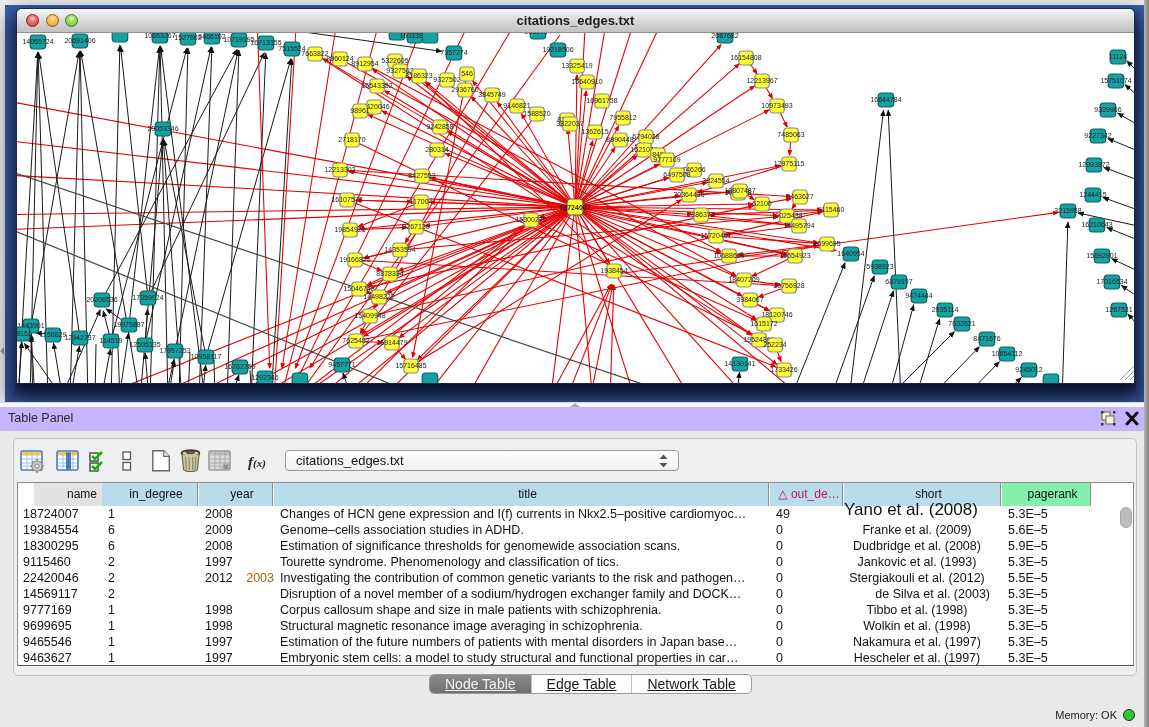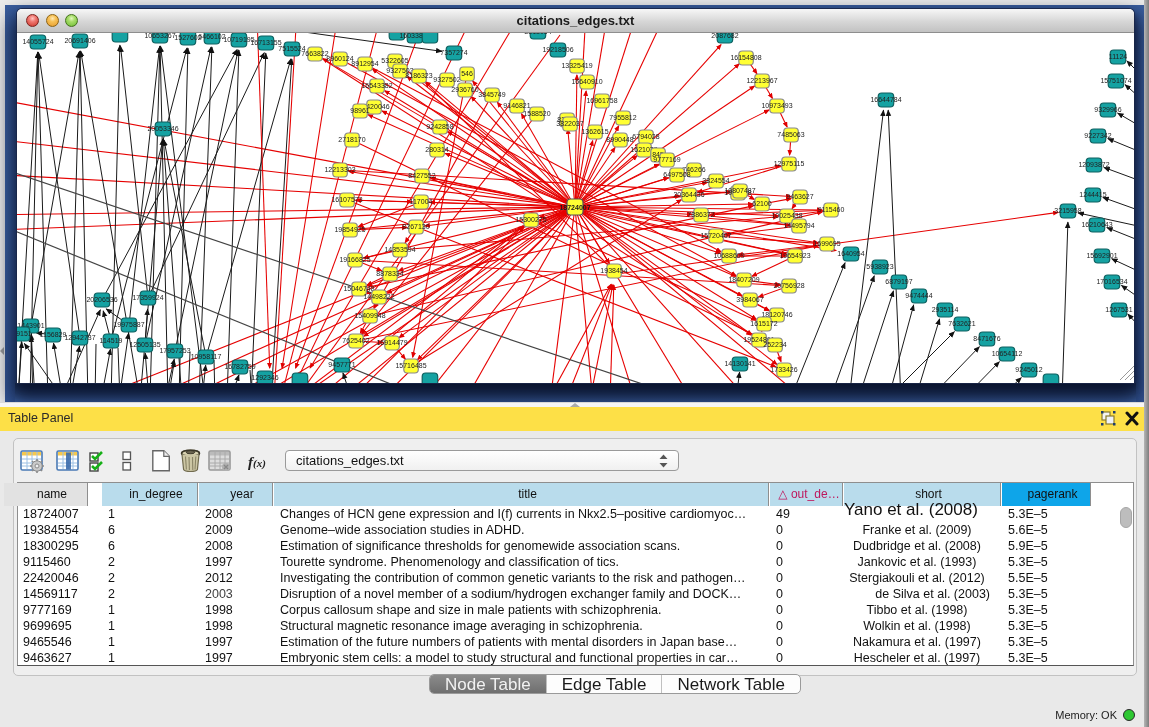--- a/index.html
+++ b/index.html
@@ -6,28 +6,28 @@
 .rightstrip { position:absolute; left:1144px; top:0; width:5px; height:727px; background:linear-gradient(90deg,#b5b5b5,#7d7d7d); z-index:60; }
 .win { position:absolute; left:17px; top:9px; width:1117px; height:374px; border-radius:5px 5px 0 0; box-shadow:0 0 0 1px rgba(25,38,72,.9), 2px 4px 6px rgba(10,18,45,.5), 0 12px 20px 6px rgba(8,16,40,.85); background:#fff; }
 .titlebar { position:absolute; left:0; top:0; width:100%; height:24px; border-radius:5px 5px 0 0; background:linear-gradient(#f7f7f7,#d6d6d6 55%,#c2c2c2); border-bottom:1px solid #8e8e8e; }
 .title { position:absolute; width:100%; text-align:center; top:4px; font-size:13px; font-weight:bold; color:#1c1c1c; }
 .tl { position:absolute; top:5px; width:13px; height:13px; border-radius:50%; }
 .tl.r { left:9px; background:radial-gradient(circle at 50% 32%, #ffc5c2 0%, #f07a73 35%, #d94f45 75%, #8e201c 100%); border:1px solid #7e231f; }
 .tl.y { left:29px; background:radial-gradient(circle at 50% 32%, #ffe9b5 0%, #f7c257 35%, #eda93c 75%, #9a6a14 100%); border:1px solid #8d6414; }
 .tl.g { left:48px; background:radial-gradient(circle at 50% 32%, #e2f7bd 0%, #a8dd6a 35%, #83c948 75%, #3f7c1a 100%); border:1px solid #44721d; }
 .canvas { position:absolute; left:0; top:24px; width:1117px; height:350px; background:#fff; overflow:hidden; }
 .divider { position:absolute; left:0; top:402px; width:1149px; height:5px; background:#f6f6f6; border-top:1px solid #d9d9d9; }
-.tpbar { position:absolute; left:0; top:407px; width:1149px; height:24px; background:#fde047; }
+.tpbar { position:absolute; left:0; top:407px; width:1149px; height:24px; background:#c4b5fd; }
 .tpbar span { position:absolute; left:8px; top:4px; font-size:12.5px; color:#2a2a2a; }
 .panel { position:absolute; left:0; top:431px; width:1149px; height:296px; background:#e9e9e9; }
 .toolbox { position:absolute; left:13px; top:438px; width:1124px; height:238px; border:1px solid #c2c2c2; border-radius:5px; background:#efefef; }
 .combo { position:absolute; left:285px; top:450px; width:394px; height:21px; background:linear-gradient(#ffffff,#f0f0f0); border:1px solid #9a9a9a; border-radius:4px; font-size:13px; color:#111; line-height:20px; padding-left:10px; }
 .tablebox { position:absolute; left:17px; top:482px; width:1117px; height:184px; background:#fff; border:1px solid #8e8e8e; border-bottom:1px solid #555; }
 .tabs { position:absolute; left:429px; top:674px; height:20px; border:1px solid #9a9a9a; border-radius:5px; overflow:hidden; display:flex; background:#fdfdfd; }
-.tab { font-size:17px; padding:0 15px; line-height:19px; color:#1a1a1a; }
+.tab { font-size:14px; padding:0 15px; line-height:19px; color:#1a1a1a;text-decoration:underline; }
 .tab.sel { background:linear-gradient(#8b8b8b,#6f6f6f); color:#f2f2f2; }
 .tab.sep { border-left:1px solid #c0c0c0; }
 .status { position:absolute; left:0; top:700px; width:1149px; height:27px; background:#e9e9e9;padding-left:31px; }
 .mem { position:absolute; right:32px; top:9px; font-size:11px; color:#222; }
 .dot { position:absolute; right:14px; top:9px; width:12px; height:12px; border-radius:50%; background:#2ec832; border:1.5px solid #2a2a2a; }
 </style></head><body>
 <div class="netbg"></div>
 <div style="position:absolute;left:15px;top:383px;width:1121px;height:19px;background:linear-gradient(#223a66,#4068ae)"></div>
 <svg width="5" height="8" style="position:absolute;left:0;top:347px">
     <path d="M4 0 L0 4 L4 8 Z" fill="#9a9a9a"></path>
@@ -647,38 +647,38 @@
       <path d="M15 14 l4 4 M19 14 l-4 4" stroke="#888" stroke-width="1.4"></path>
     </g>
     <text x="248" y="467" font-family="Liberation Serif,serif" font-style="italic" font-weight="bold" font-size="15" fill="#222">f<tspan font-size="11">(x)</tspan></text>
   </svg>
 <div class="combo">citations_edges.txt
   <svg width="9" height="14" style="position:absolute;right:10px;top:3px">
       <path d="M0.5 5 L4.5 0.5 L8.5 5 Z M0.5 9 L4.5 13.5 L8.5 9 Z" fill="#555"></path>
     </svg>
 </div>
 <div class="tablebox"></div>
-<div style="position:absolute;left:4px;top:483px;width:84px;height:23px;background:#e2e2e2;border-right:1px solid #8e8e8e;text-align:center;white-space:nowrap;overflow:hidden;line-height:23px;font-size:12px;color:#111;text-indent:13px">name</div>
+<div style="position:absolute;left:34px;top:483px;width:84px;height:23px;background:#e2e2e2;border-right:1px solid #8e8e8e;text-align:center;white-space:nowrap;overflow:hidden;line-height:23px;font-size:12px;color:#111;text-indent:13px">name</div>
 <div style="position:absolute;left:102px;top:483px;width:96px;height:23px;background:#b9dcec;border-right:1px solid #8e8e8e;text-align:center;white-space:nowrap;overflow:hidden;line-height:23px;font-size:12px;color:#111;text-indent:13px">in_degree</div>
 <div style="position:absolute;left:199px;top:483px;width:74px;height:23px;background:#b9dcec;border-right:1px solid #8e8e8e;text-align:center;white-space:nowrap;overflow:hidden;line-height:23px;font-size:12px;color:#111;text-indent:13px">year</div>
 <div style="position:absolute;left:274px;top:483px;width:495px;height:23px;background:#b9dcec;border-right:1px solid #8e8e8e;text-align:center;white-space:nowrap;overflow:hidden;line-height:23px;font-size:12px;color:#111;text-indent:13px">title</div>
 <div style="position:absolute;left:770px;top:483px;width:73px;height:23px;background:#b9dcec;border-right:1px solid #8e8e8e;text-align:center;white-space:nowrap;overflow:hidden;line-height:23px;font-size:12px;color:#be185d;text-indent:6px">△ out_de…</div>
 <div style="position:absolute;left:844px;top:483px;width:157px;height:23px;background:#b9dcec;border-right:1px solid #8e8e8e;text-align:center;white-space:nowrap;overflow:hidden;line-height:23px;font-size:12px;color:#111;text-indent:13px">short</div>
-<div style="position:absolute;left:1002px;top:483px;width:89px;height:23px;background:#0ea5e9;border-right:1px solid #8e8e8e;text-align:center;white-space:nowrap;overflow:hidden;line-height:23px;font-size:12px;color:#111;text-indent:13px">pagerank</div>
+<div style="position:absolute;left:1002px;top:483px;width:89px;height:23px;background:#86efac;border-right:1px solid #8e8e8e;text-align:center;white-space:nowrap;overflow:hidden;line-height:23px;font-size:12px;color:#111;text-indent:13px">pagerank</div>
 <div style="position:absolute;left:23px;width:79px;text-align:left;top:506px;height:16px;line-height:16px;font-size:12.5px;color:#111;white-space:nowrap;overflow:hidden">18724007</div>
 <div style="position:absolute;left:108px;width:91px;text-align:left;top:506px;height:16px;line-height:16px;font-size:12.5px;color:#111;white-space:nowrap;overflow:hidden">1</div>
 <div style="position:absolute;left:205px;width:69px;text-align:left;top:506px;height:16px;line-height:16px;font-size:12.5px;color:#111;white-space:nowrap;overflow:hidden">2008</div>
 <div style="position:absolute;left:280px;width:490px;text-align:left;top:506px;height:16px;line-height:16px;font-size:12.5px;color:#111;white-space:nowrap;overflow:hidden">Changes of HCN gene expression and I(f) currents in Nkx2.5–positive cardiomyoc…</div>
 <div style="position:absolute;left:776px;width:68px;text-align:left;top:506px;height:16px;line-height:16px;font-size:12.5px;color:#111;white-space:nowrap;overflow:hidden">49</div>
 <div style="position:absolute;left:844px;width:146px;text-align:left;top:502px;height:16px;line-height:16px;font-size:17px;color:#111;white-space:nowrap;overflow:hidden">Yano et al. (2008)</div>
 <div style="position:absolute;left:1008px;width:84px;text-align:left;top:506px;height:16px;line-height:16px;font-size:12.5px;color:#111;white-space:nowrap;overflow:hidden">5.3E–5</div>
 <div style="position:absolute;left:23px;width:79px;text-align:left;top:522px;height:16px;line-height:16px;font-size:12.5px;color:#111;white-space:nowrap;overflow:hidden">19384554</div>
 <div style="position:absolute;left:108px;width:91px;text-align:left;top:522px;height:16px;line-height:16px;font-size:12.5px;color:#111;white-space:nowrap;overflow:hidden">6</div>
 <div style="position:absolute;left:205px;width:69px;text-align:left;top:522px;height:16px;line-height:16px;font-size:12.5px;color:#111;white-space:nowrap;overflow:hidden">2009</div>
-<div style="position:absolute;left:280px;width:490px;text-align:left;top:522px;height:16px;line-height:16px;font-size:12.5px;color:#111;white-space:nowrap;overflow:hidden">Genome–wide association studies in ADHD.</div>
+<div style="position:absolute;left:280px;width:490px;text-align:left;top:522px;height:16px;line-height:16px;font-size:12.5px;color:#111;white-space:nowrap;overflow:hidden">Genome–cells association studies in ADHD.</div>
 <div style="position:absolute;left:776px;width:68px;text-align:left;top:522px;height:16px;line-height:16px;font-size:12.5px;color:#111;white-space:nowrap;overflow:hidden">0</div>
 <div style="position:absolute;left:844px;width:146px;text-align:center;top:522px;height:16px;line-height:16px;font-size:12.5px;color:#111;white-space:nowrap;overflow:hidden">Franke et al. (2009)</div>
 <div style="position:absolute;left:1008px;width:84px;text-align:left;top:522px;height:16px;line-height:16px;font-size:12.5px;color:#111;white-space:nowrap;overflow:hidden">5.6E–5</div>
 <div style="position:absolute;left:23px;width:79px;text-align:left;top:538px;height:16px;line-height:16px;font-size:12.5px;color:#111;white-space:nowrap;overflow:hidden">18300295</div>
 <div style="position:absolute;left:108px;width:91px;text-align:left;top:538px;height:16px;line-height:16px;font-size:12.5px;color:#111;white-space:nowrap;overflow:hidden">6</div>
 <div style="position:absolute;left:205px;width:69px;text-align:left;top:538px;height:16px;line-height:16px;font-size:12.5px;color:#111;white-space:nowrap;overflow:hidden">2008</div>
 <div style="position:absolute;left:280px;width:490px;text-align:left;top:538px;height:16px;line-height:16px;font-size:12.5px;color:#111;white-space:nowrap;overflow:hidden">Estimation of significance thresholds for genomewide association scans.</div>
 <div style="position:absolute;left:776px;width:68px;text-align:left;top:538px;height:16px;line-height:16px;font-size:12.5px;color:#111;white-space:nowrap;overflow:hidden">0</div>
 <div style="position:absolute;left:844px;width:146px;text-align:center;top:538px;height:16px;line-height:16px;font-size:12.5px;color:#111;white-space:nowrap;overflow:hidden">Dudbridge et al. (2008)</div>
 <div style="position:absolute;left:1008px;width:84px;text-align:left;top:538px;height:16px;line-height:16px;font-size:12.5px;color:#111;white-space:nowrap;overflow:hidden">5.9E–5</div>
@@ -691,21 +691,21 @@
 <div style="position:absolute;left:1008px;width:84px;text-align:left;top:554px;height:16px;line-height:16px;font-size:12.5px;color:#111;white-space:nowrap;overflow:hidden">5.3E–5</div>
 <div style="position:absolute;left:23px;width:79px;text-align:left;top:570px;height:16px;line-height:16px;font-size:12.5px;color:#111;white-space:nowrap;overflow:hidden">22420046</div>
 <div style="position:absolute;left:108px;width:91px;text-align:left;top:570px;height:16px;line-height:16px;font-size:12.5px;color:#111;white-space:nowrap;overflow:hidden">2</div>
 <div style="position:absolute;left:205px;width:69px;text-align:left;top:570px;height:16px;line-height:16px;font-size:12.5px;color:#111;white-space:nowrap;overflow:hidden">2012</div>
 <div style="position:absolute;left:280px;width:490px;text-align:left;top:570px;height:16px;line-height:16px;font-size:12.5px;color:#111;white-space:nowrap;overflow:hidden">Investigating the contribution of common genetic variants to the risk and pathogen…</div>
 <div style="position:absolute;left:776px;width:68px;text-align:left;top:570px;height:16px;line-height:16px;font-size:12.5px;color:#111;white-space:nowrap;overflow:hidden">0</div>
 <div style="position:absolute;left:844px;width:146px;text-align:center;top:570px;height:16px;line-height:16px;font-size:12.5px;color:#111;white-space:nowrap;overflow:hidden">Stergiakouli et al. (2012)</div>
 <div style="position:absolute;left:1008px;width:84px;text-align:left;top:570px;height:16px;line-height:16px;font-size:12.5px;color:#111;white-space:nowrap;overflow:hidden">5.5E–5</div>
 <div style="position:absolute;left:23px;width:79px;text-align:left;top:586px;height:16px;line-height:16px;font-size:12.5px;color:#111;white-space:nowrap;overflow:hidden">14569117</div>
 <div style="position:absolute;left:108px;width:91px;text-align:left;top:586px;height:16px;line-height:16px;font-size:12.5px;color:#111;white-space:nowrap;overflow:hidden">2</div>
-<div style="position:absolute;left:205px;width:69px;text-align:left;top:586px;height:16px;line-height:16px;font-size:12.5px;color:#404040;white-space:nowrap;overflow:hidden">2003</div>
+<div style="position:absolute;left:205px;width:69px;text-align:right;top:570px;height:16px;line-height:16px;font-size:12.5px;color:#a16207;white-space:nowrap;overflow:hidden">2003</div>
 <div style="position:absolute;left:280px;width:490px;text-align:left;top:586px;height:16px;line-height:16px;font-size:12.5px;color:#111;white-space:nowrap;overflow:hidden">Disruption of a novel member of a sodium/hydrogen exchanger family and DOCK…</div>
 <div style="position:absolute;left:776px;width:68px;text-align:left;top:586px;height:16px;line-height:16px;font-size:12.5px;color:#111;white-space:nowrap;overflow:hidden">0</div>
 <div style="position:absolute;left:844px;width:146px;text-align:right;top:586px;height:16px;line-height:16px;font-size:12.5px;color:#111;white-space:nowrap;overflow:hidden">de Silva et al. (2003)</div>
 <div style="position:absolute;left:1008px;width:84px;text-align:left;top:586px;height:16px;line-height:16px;font-size:12.5px;color:#111;white-space:nowrap;overflow:hidden">5.3E–5</div>
 <div style="position:absolute;left:23px;width:79px;text-align:left;top:602px;height:16px;line-height:16px;font-size:12.5px;color:#111;white-space:nowrap;overflow:hidden">9777169</div>
 <div style="position:absolute;left:108px;width:91px;text-align:left;top:602px;height:16px;line-height:16px;font-size:12.5px;color:#111;white-space:nowrap;overflow:hidden">1</div>
 <div style="position:absolute;left:205px;width:69px;text-align:left;top:602px;height:16px;line-height:16px;font-size:12.5px;color:#111;white-space:nowrap;overflow:hidden">1998</div>
 <div style="position:absolute;left:280px;width:490px;text-align:left;top:602px;height:16px;line-height:16px;font-size:12.5px;color:#111;white-space:nowrap;overflow:hidden">Corpus callosum shape and size in male patients with schizophrenia.</div>
 <div style="position:absolute;left:776px;width:68px;text-align:left;top:602px;height:16px;line-height:16px;font-size:12.5px;color:#111;white-space:nowrap;overflow:hidden">0</div>
 <div style="position:absolute;left:844px;width:146px;text-align:center;top:602px;height:16px;line-height:16px;font-size:12.5px;color:#111;white-space:nowrap;overflow:hidden">Tibbo et al. (1998)</div>

